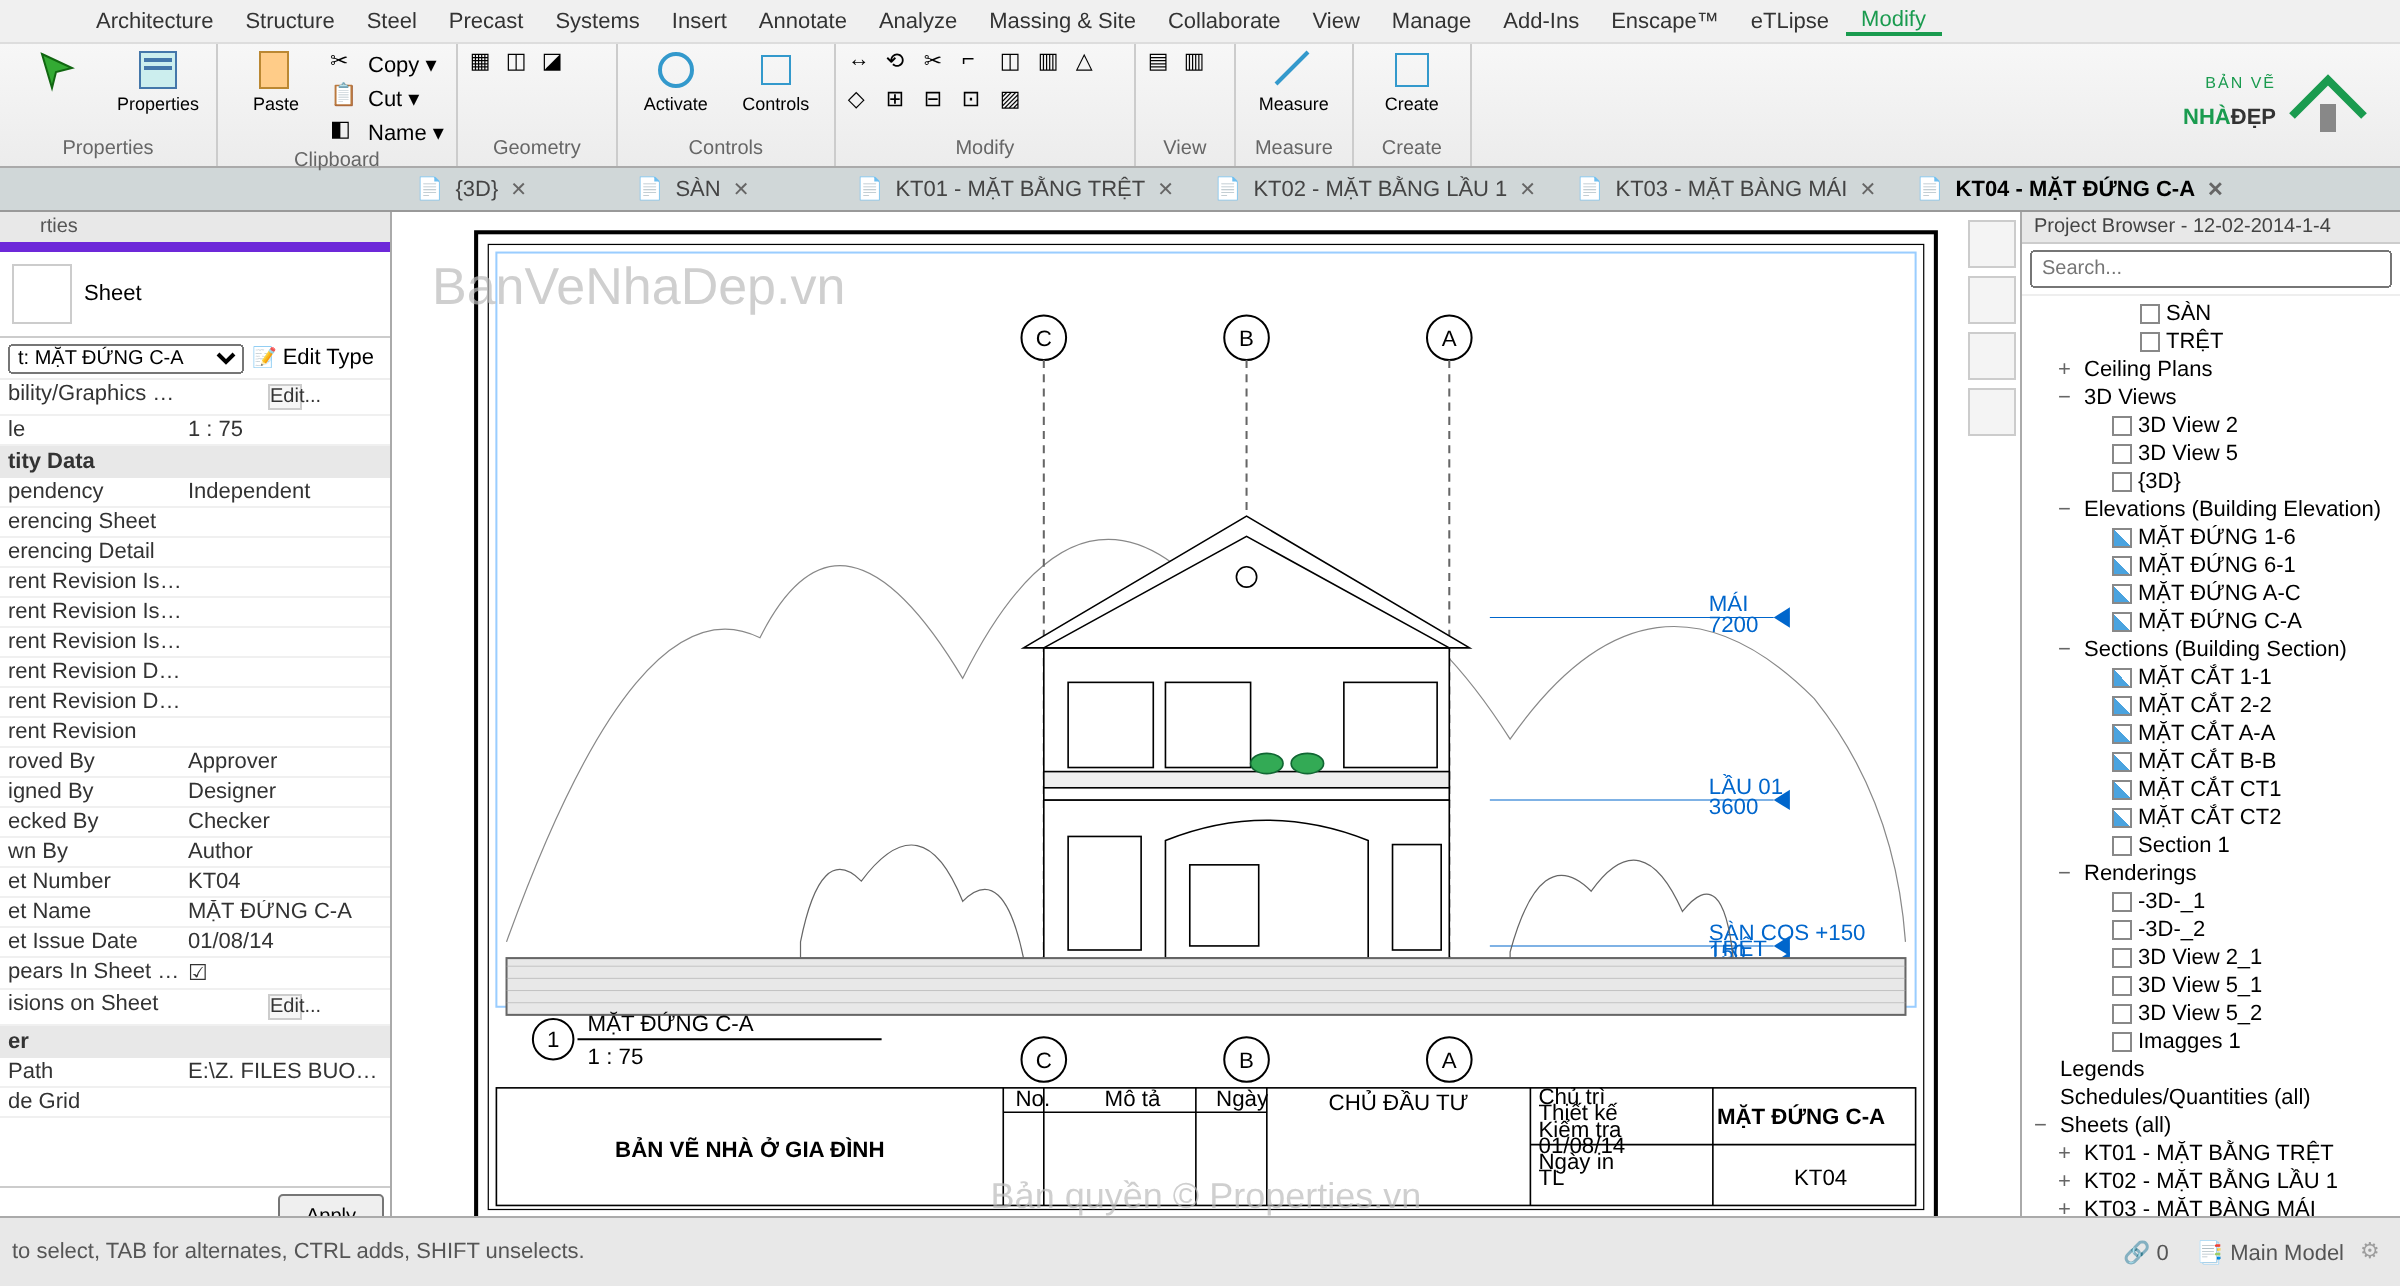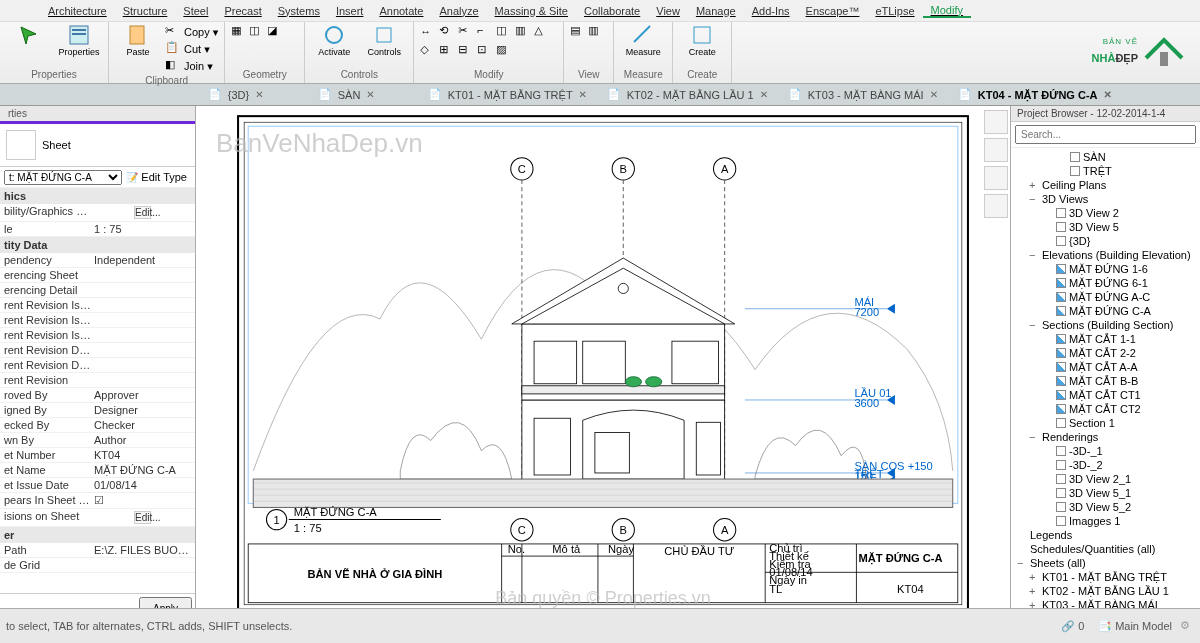--- a/index.html
+++ b/index.html
@@ -1,19 +1,19 @@
 <!DOCTYPE html>
 <html><head>
 <meta charset="utf-8">
 <style>
 * { margin: 0; padding: 0; box-sizing: border-box; font-family: "Segoe UI", Arial, sans-serif; font-size: 11px; }
 body { background: #fff; width: 1200px; height: 643px; overflow: hidden; position: relative; }
 
 
-.menubar { height: 22px; background: #f0f0f0; display: flex; align-items: center; padding-left: 40px; border-bottom: 1px solid #ddd; text-decoration: underline; }
+.menubar { height: 22px; background: #f0f0f0; display: flex; align-items: center; padding-left: 40px; border-bottom: 1px solid #ddd; }
 .menubar span { padding: 0 8px; cursor: pointer; color: #333; }
 .menubar span.active { color: #1a9b4f; border-bottom: 2px solid #1a9b4f; }
 
 
 .ribbon { height: 62px; background: linear-gradient(#f7f7f7, #ececec); display: flex; border-bottom: 1px solid #aaa; position: relative; }
 .ribbon-panel { border-right: 1px solid #ccc; padding: 2px 6px; display: flex; flex-direction: column; justify-content: space-between; }
 .ribbon-panel-top { display: flex; gap: 4px; }
 .ribbon-panel-label { font-size: 10px; color: #666; text-align: center; padding: 1px 0; }
 .ribbon-big { display: flex; flex-direction: column; align-items: center; gap: 1px; width: 46px; }
 .ribbon-icon { width: 22px; height: 22px; display: inline-block; }
@@ -29,21 +29,21 @@
 .doctabs { height: 22px; background: #d0d7d8; display: flex; align-items: center; padding-left: 198px; gap: 0; border-bottom: 1px solid #999; }
 .doctab { padding: 2px 10px; display: flex; align-items: center; gap: 6px; color: #444; cursor: pointer; min-width: 110px; }
 .doctab.bold { font-weight: bold; color: #000; }
 .tab-close { color: #666; font-size: 10px; }
 
 
 .main { display: flex; height: 517px; }
 
 
 .props { width: 196px; background: #fff; border-right: 1px solid #aaa; display: flex; flex-direction: column; }
-.props-title { background: #e8e8e8; padding: 2px 8px; border-bottom: 3px solid #6d28d9; font-size: 10px; color: #555; }
+.props-title { background: #e8e8e8; padding: 2px 20px; border-bottom: 5px solid #6d28d9; font-size: 10px; color: #555; }
 .props-head { display: flex; align-items: center; gap: 6px; padding: 6px; border-bottom: 1px solid #ccc; }
 .props-head-icon { width: 30px; height: 30px; background: #fff; border: 1px solid #ccc; }
 .props-row-h { display: flex; padding: 2px 4px; border-bottom: 1px solid #eee; align-items: center; }
 .props-row-h select { flex: 1; font-size: 10px; }
 .edit-type { font-size: 10px; cursor: pointer; padding: 2px 4px; }
 .props-table { flex: 1; overflow: auto; font-size: 10px; }
 .props-section { background: #e8e8e8; padding: 2px 4px; font-weight: bold; color: #333; }
 .props-row { display: flex; padding: 1px 4px; border-bottom: 1px solid #f0f0f0; }
 .props-row .k { flex: 0 0 90px; color: #333; white-space: nowrap; overflow: hidden; text-overflow: ellipsis; }
 .props-row .v { flex: 1; color: #333; white-space: nowrap; overflow: hidden; text-overflow: ellipsis; }
@@ -134,21 +134,21 @@
         <div class="ribbon-small">
             <span class="icon16">✂</span>
             <span>Copy ▾</span>
           </div>
         <div class="ribbon-small">
             <span class="icon16">📋</span>
             <span>Cut ▾</span>
           </div>
         <div class="ribbon-small">
             <span class="icon16">◧</span>
-            <span>Join ▾</span>
+            <span>Name ▾</span>
           </div>
       </div>
     </div>
     <div class="ribbon-panel-label">Clipboard</div>
   </div>
   <div class="ribbon-panel" style="width:80px">
     <div class="ribbon-panel-top" style="flex-wrap:wrap;gap:2px">
       <span class="icon16">▦</span>
       <span class="icon16">◫</span>
       <span class="icon16">◪</span>
@@ -270,21 +270,20 @@
     <div class="props-title">rties</div>
     <div class="props-head">
       <div class="props-head-icon"></div>
       <span>Sheet</span>
     </div>
     <div class="props-row-h">
       <select><option>t: MẶT ĐỨNG C-A</option></select>
       <span class="edit-type">📝 <span>Edit Type</span></span>
     </div>
     <div class="props-table" id="props-table">
-        <div class="props-section">hics</div>
         <div class="props-row">
           <div class="k">bility/Graphics Overrid...</div>
           <div class="v">
             <div class="props-edit-btn">Edit...</div>
           </div>
         </div>
         <div class="props-row">
           <div class="k">le</div>
           <div class="v">1 : 75</div>
         </div>

